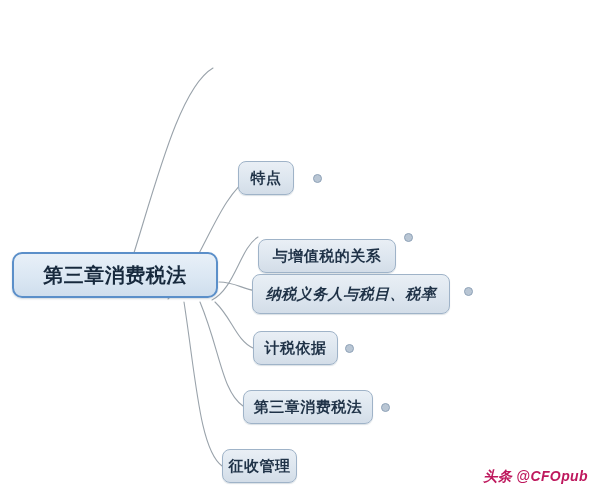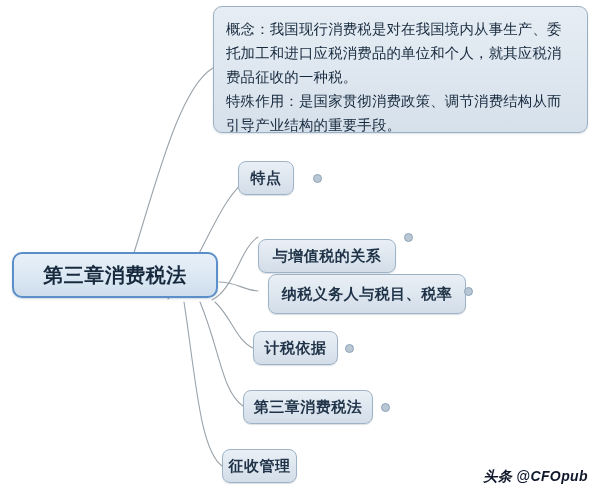--- a/index.html
+++ b/index.html
@@ -97,21 +97,21 @@
     white-space: pre-wrap;
   }
 
   
   #watermark {
     position: absolute;
     right: 12px;
     bottom: 10px;
     font-size: 14px;
     font-weight: bold;
-    color: #0f172a;
+    color: #be185d;
     letter-spacing: 0.4px;
     font-style: italic;
     user-select: none;
   }
 </style>
 </head>
 <body>
 
 <div id="canvas">
 
@@ -121,40 +121,36 @@
       <path d="M 120 296 C 150 210, 175 90, 213 68"></path>
       <path d="M 168 299 C 200 270, 218 195, 250 178"></path>
       <path d="M 212 300 C 235 288, 240 248, 258 237"></path>
       <path d="M 219 282 C 236 282, 243 290, 258 291"></path>
       <path d="M 215 302 C 232 318, 236 340, 253 348"></path>
       <path d="M 200 302 C 220 350, 222 392, 243 406"></path>
       <path d="M 184 302 C 196 380, 200 450, 222 466"></path>
     </g>
   </svg>
 
-  <div id="info-box">
-    <div id="info-text">概念：我国现行消费税是对在我国境内从事生产、委托加工和进口应税消费品的单位和个人，就其应税消费品征收的一种税。
-特殊作用：是国家贯彻消费政策、调节消费结构从而引导产业结构的重要手段。</div>
-  </div>
 
   <div id="root-node" class="node">
     <span>第三章消费税法</span>
   </div>
 
   <div class="node branch" style="left:238px; top:161px; width:56px; height:34px;">
     <span>特点</span>
   </div>
   <div class="marker" style="left:313px; top:174px;"></div>
 
   <div class="node branch" style="left:258px; top:220px; width:138px; height:34px;margin-top:19px;">
     <span>与增值税的关系</span>
   </div>
   <div class="marker" style="left:404px; top:233px;"></div>
 
-  <div class="node branch" style="left:268px; top:274px; width:198px; height:40px;">
+  <div class="node branch" style="left:252px; top:274px; width:198px; height:40px;font-style:italic;">
     <span>纳税义务人与税目、税率</span>
   </div>
   <div class="marker" style="left:464px; top:287px;"></div>
 
   <div class="node branch" style="left:253px; top:331px; width:85px; height:34px;">
     <span>计税依据</span>
   </div>
   <div class="marker" style="left:345px; top:344px;"></div>
 
   <div class="node branch" style="left:243px; top:390px; width:130px; height:34px;">

